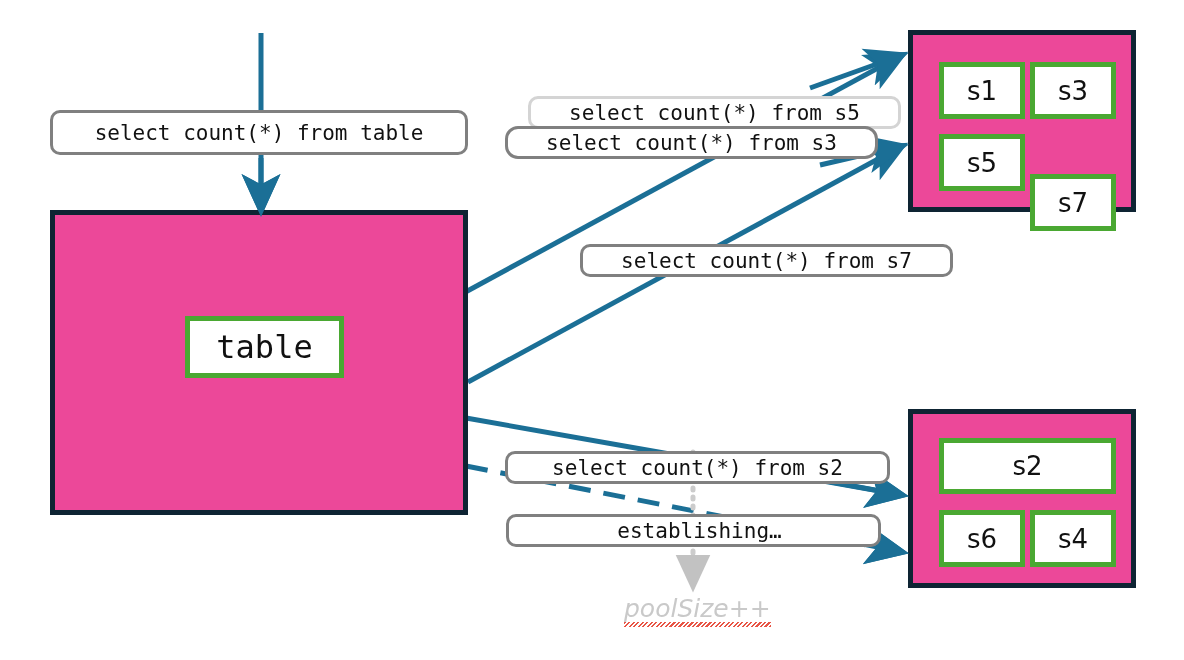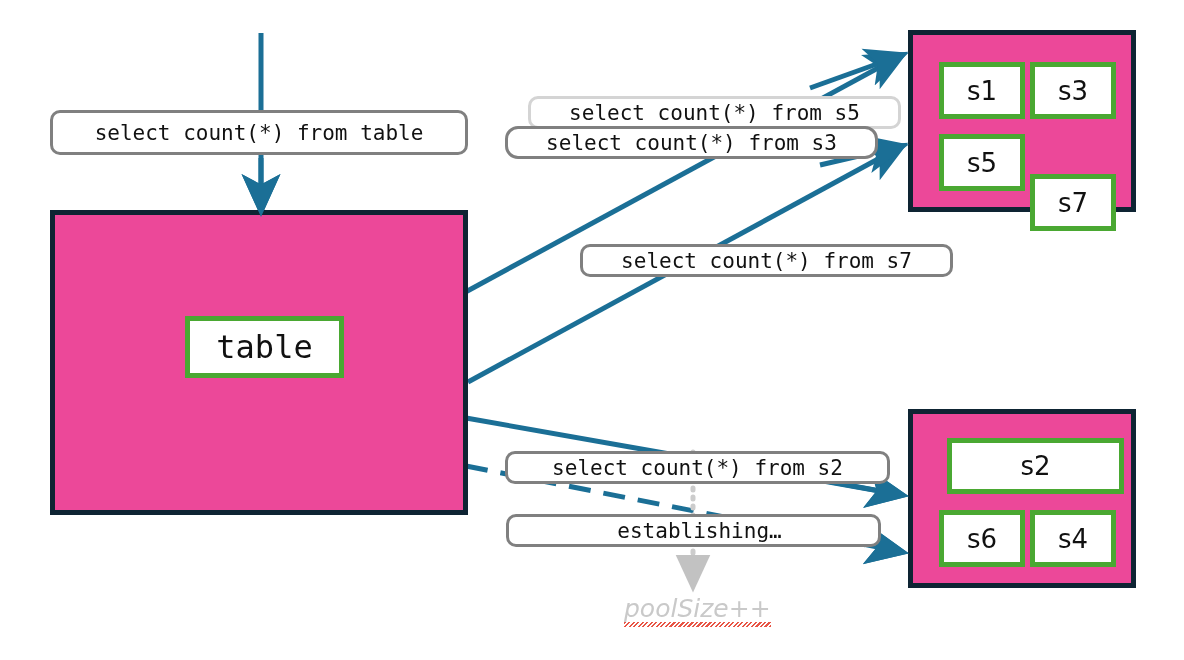--- a/index.html
+++ b/index.html
@@ -154,21 +154,21 @@
     </div>
     <div class="cell" style="left:26px; top:99px; width:86px; height:57px;">
       <span>s5</span>
     </div>
     <div class="cell" style="left:117px; top:99px; width:86px; height:57px;margin-top:40px;">
       <span>s7</span>
     </div>
   </div>
 
   <div class="group-box" style="left:908px; top:409px; width:228px; height:179px;">
-    <div class="cell" style="left:26px; top:24px; width:177px; height:56px;margin-left:8px;">
+    <div class="cell" style="left:26px; top:24px; width:177px; height:56px;">
       <span>s2</span>
     </div>
     <div class="cell" style="left:26px; top:96px; width:86px; height:57px;">
       <span>s6</span>
     </div>
     <div class="cell" style="left:117px; top:96px; width:86px; height:57px;">
       <span>s4</span>
     </div>
   </div>
 

